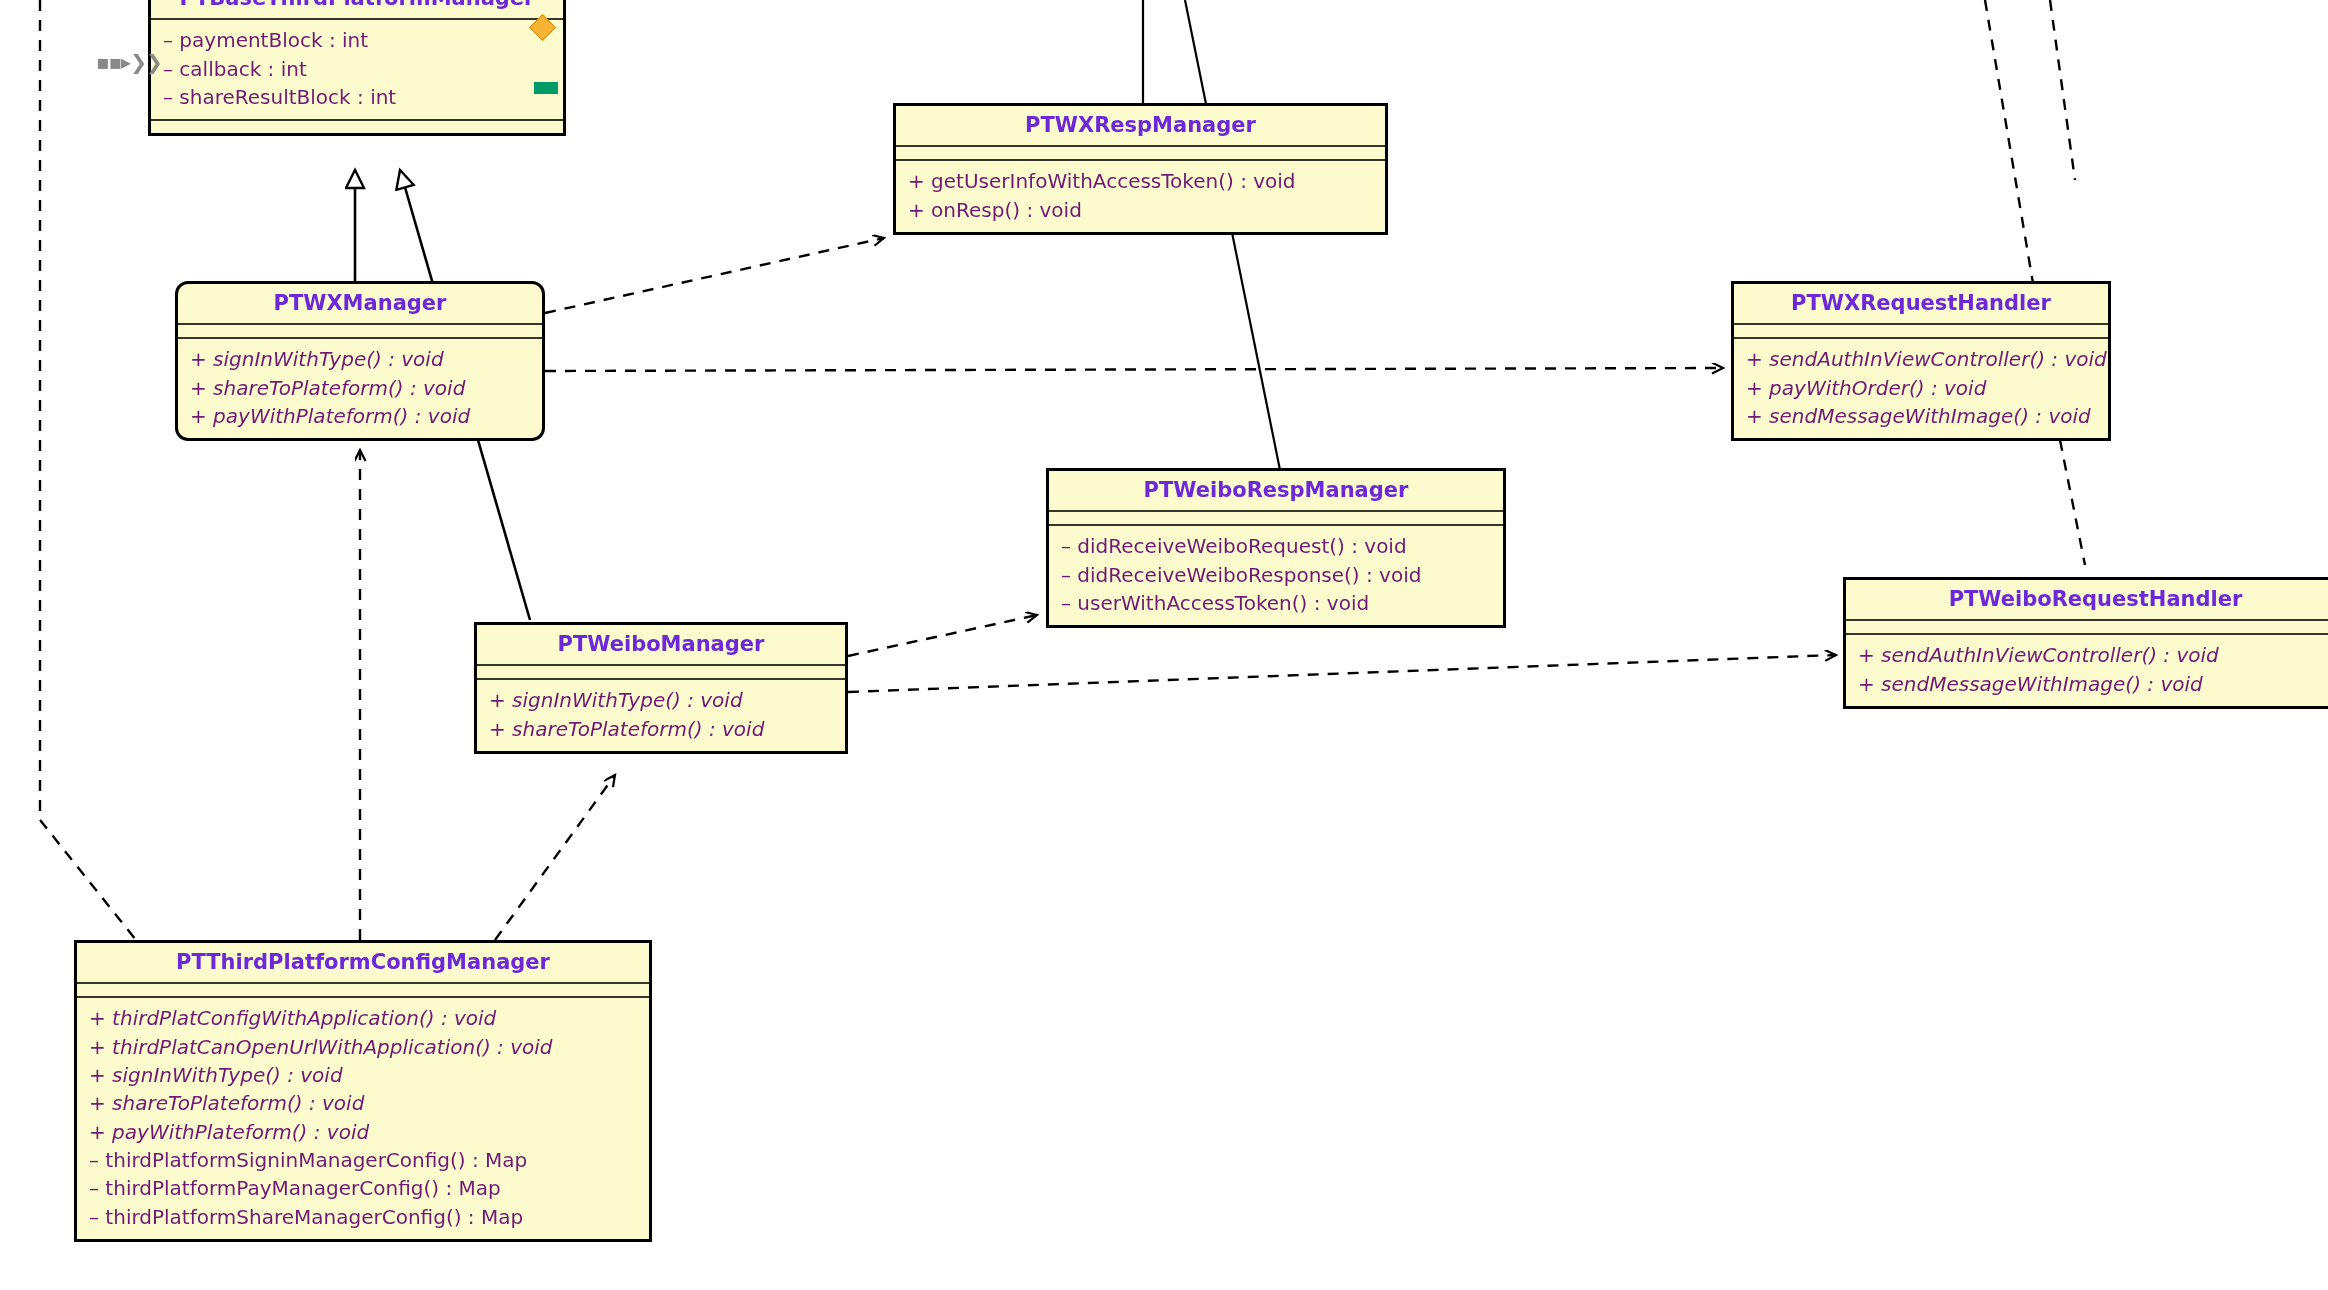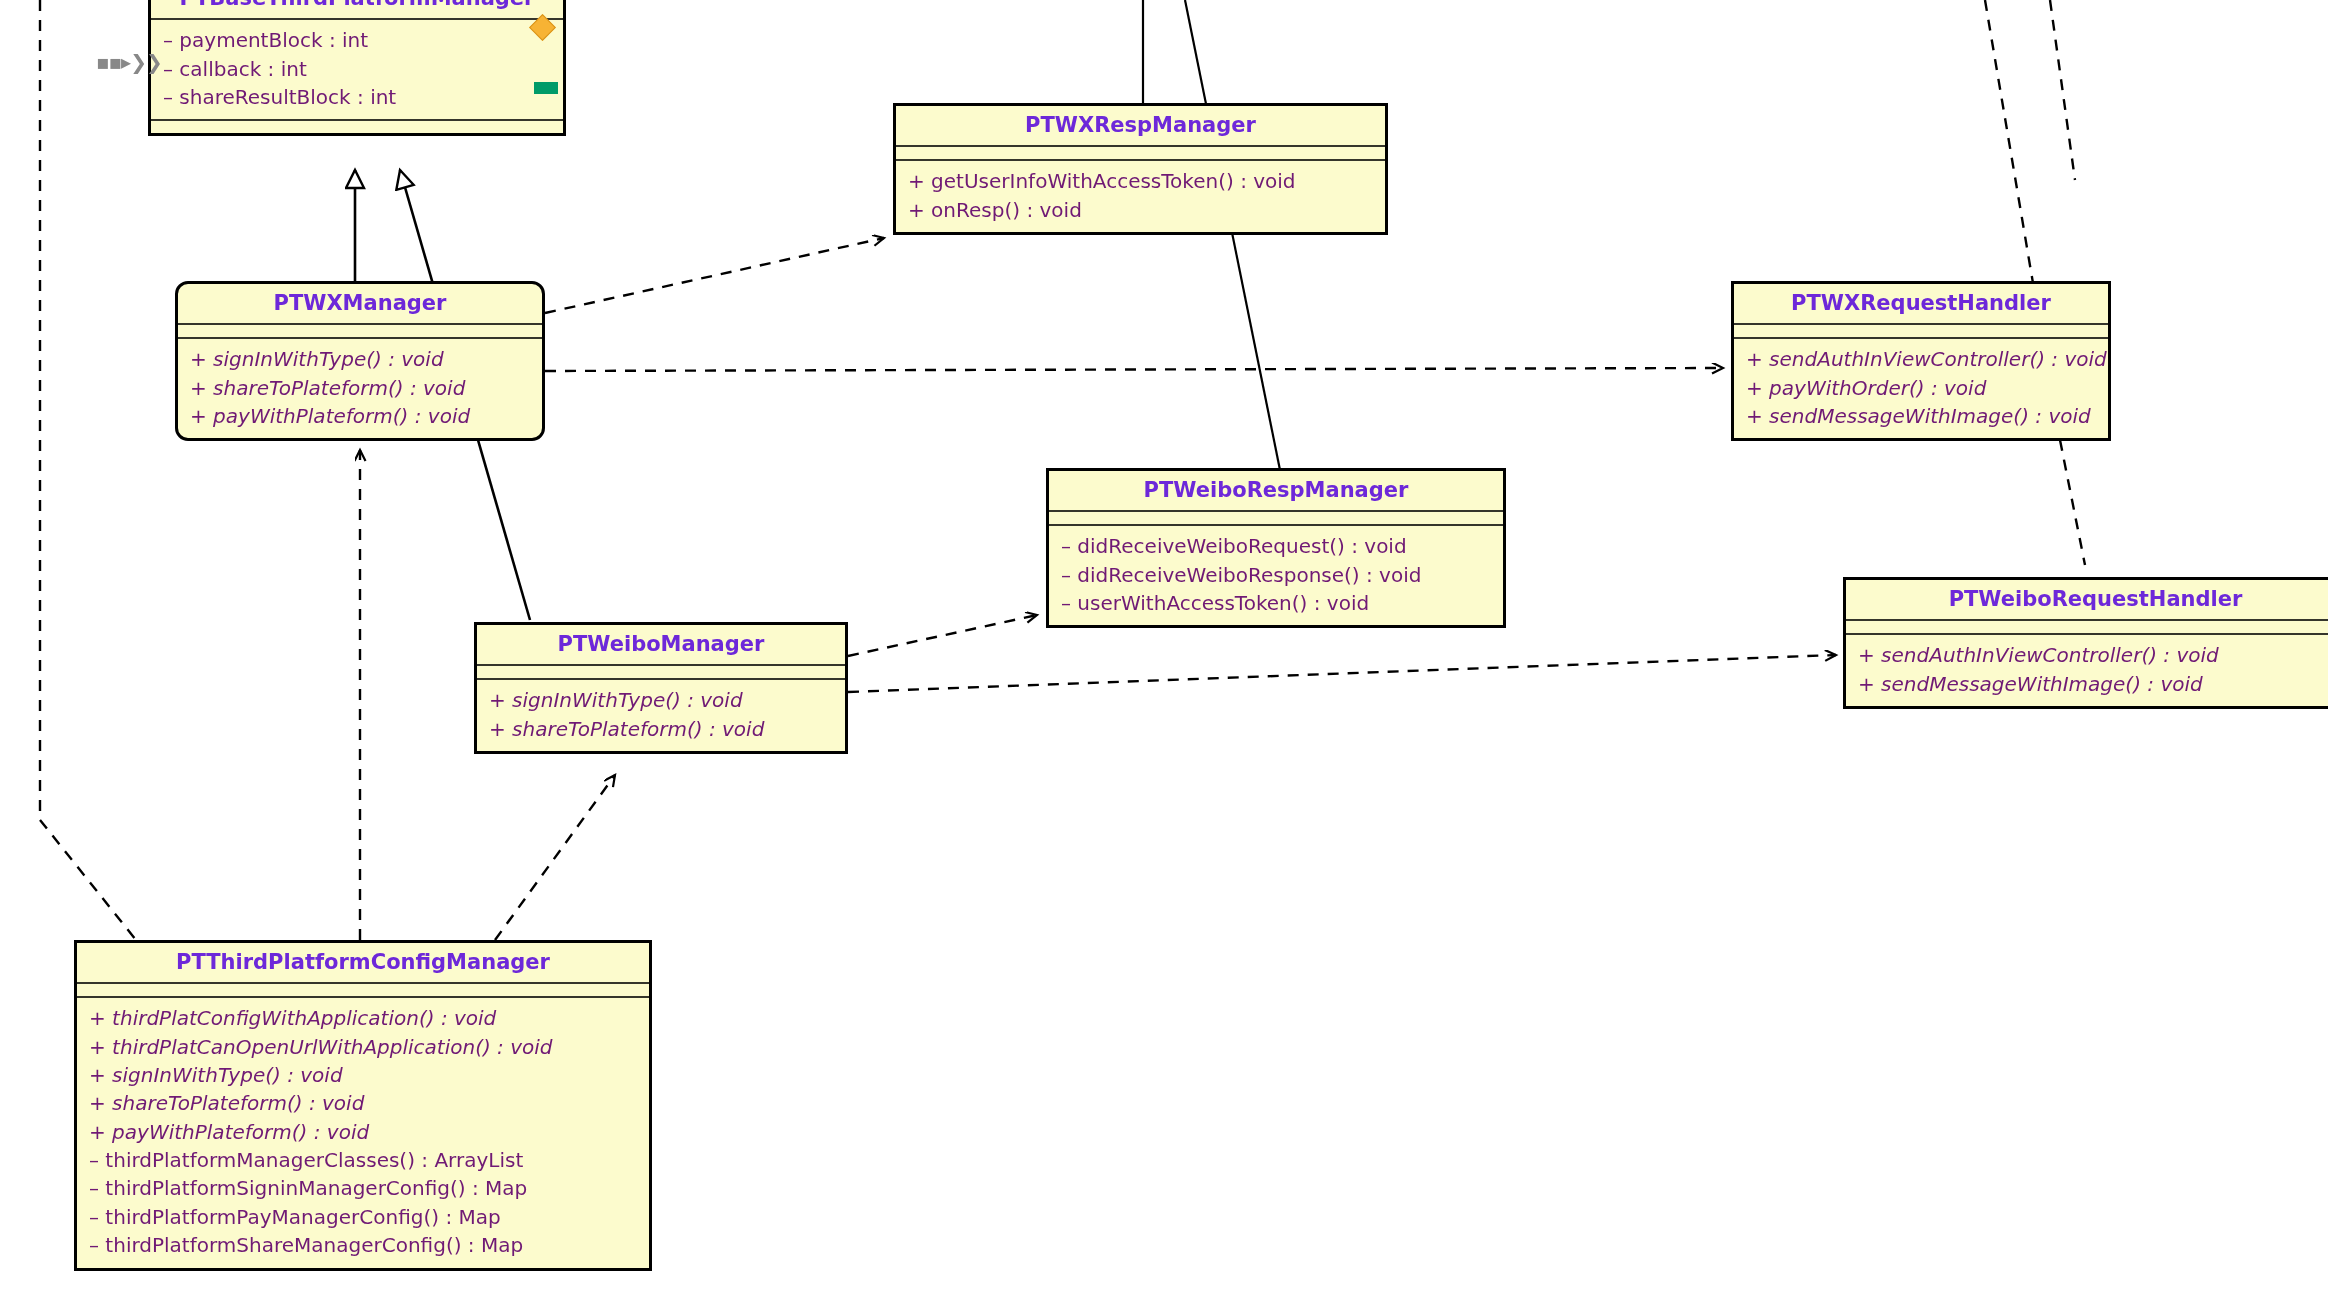--- a/index.html
+++ b/index.html
@@ -235,20 +235,19 @@
     <div class="uml-title">PTThirdPlatformConfigManager</div>
     <div class="uml-sep"></div>
     <div class="uml-attr-empty"></div>
     <div class="uml-sep"></div>
     <div class="uml-compartment">
       <div class="uml-member italic">+ thirdPlatConfigWithApplication() : void</div>
       <div class="uml-member italic">+ thirdPlatCanOpenUrlWithApplication() : void</div>
       <div class="uml-member italic">+ signInWithType() : void</div>
       <div class="uml-member italic">+ shareToPlateform() : void</div>
       <div class="uml-member italic">+ payWithPlateform() : void</div>
-      <div class="uml-member plain">– thirdPlatformManagerClasses() : ArrayList</div>
       <div class="uml-member plain">– thirdPlatformSigninManagerConfig() : Map</div>
       <div class="uml-member plain">– thirdPlatformPayManagerConfig() : Map</div>
       <div class="uml-member plain">– thirdPlatformShareManagerConfig() : Map</div>
     </div>
   </div>
 
 </div>
 
 </body></html>

